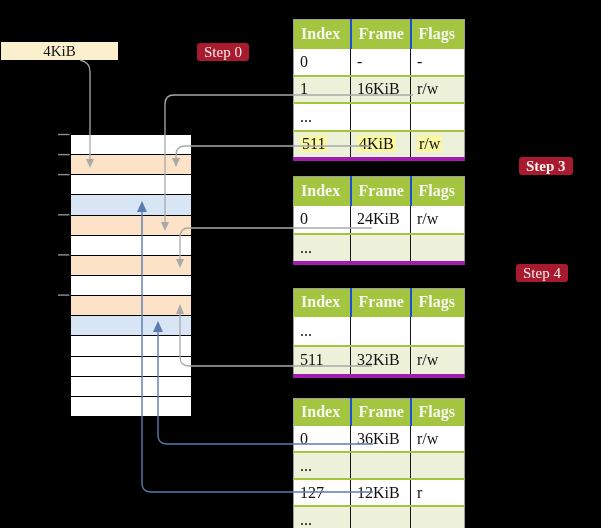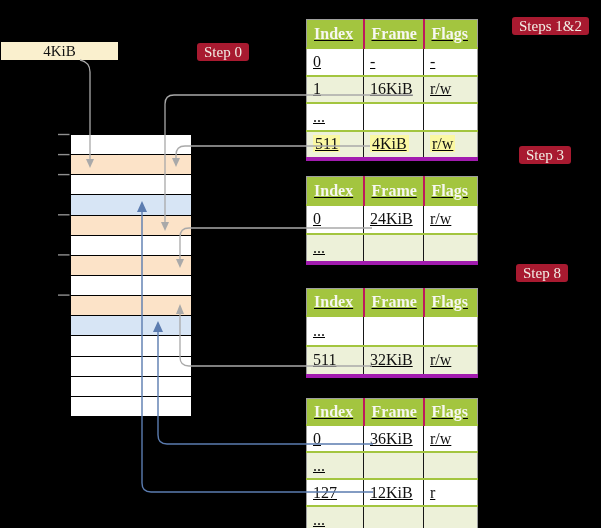--- a/index.html
+++ b/index.html
@@ -6,37 +6,37 @@
   .stage{position:relative;width:601px;height:528px;background:#000;overflow:hidden;
          font-family:"Liberation Serif","DejaVu Serif",serif;}
   
   .register{position:absolute;left:1px;top:42px;width:117px;height:18px;background:#faf0ce;
             display:flex;align-items:center;justify-content:center;font-size:15px;color:#111;}
   
   .badge{position:absolute;background:#a81a30;color:#f2efe6;font-size:15px;line-height:16px;
          padding:1px 7px;border-radius:3px;white-space:nowrap;}
   .badge.step0 {left:189px;top:43px;margin-left:8px;}
   .badge.steps12{left:512px;top:17px;}
-  .badge.step3 {left:519px;top:146px;}
+  .badge.step3 {left:519px;top:157px;font-weight:bold;}
   .badge.step4 {left:516px;top:264px;}
   
   .memcol{position:absolute;left:70px;top:134px;width:120px;height:281px;background:#fff;
           border:1px solid #000;display:flex;flex-direction:column;z-index:1;}
   .mrow{flex:1;}
   .mrow + .mrow{border-top:1px solid #000;}
   .mrow.white{background:#ffffff;}
   .mrow.peach{background:#fce3c8;}
   .mrow.blue {background:#d7e5f5;}
   
-  table.pt{position:absolute;left:306px;border-collapse:collapse;table-layout:fixed;
-           width:171px;background:#fff;border:1px solid #9e9e9e;font-size:16px;z-index:2;text-decoration:underline;}
+  table.pt{position:absolute;left:293px;border-collapse:collapse;table-layout:fixed;
+           width:171px;background:#fff;border:1px solid #9e9e9e;font-size:16px;z-index:2;}
   table.pt col.c1{width:57px;} table.pt col.c2{width:60px;} table.pt col.c3{width:54px;}
   table.pt th{background:#a3c53f;color:#f7f7f1;font-weight:bold;text-align:left;
               padding:0 0 0 7px;font-size:16px;}
-  table.pt th + th{border-left:2px solid #be185d;}
+  table.pt th + th{border-left:2px solid #1d4ed8;}
   table.pt td{padding:0 0 0 6px;color:#111;}
   table.pt td + td{border-left:1.5px solid #161616;}
   table.pt tbody tr td{border-top:2px solid #a3c53f;}
   table.pt tbody tr:last-child td{border-bottom:4px solid #a21caf;}
   table.pt tr.shade td{background:#edf1d9;}
   .t1{top:19px;}  .t1 th{height:27px;} .t1 td{height:25.5px;}
   .t2{top:176px;} .t2 th{height:27px;} .t2 td{height:26.5px;}
   .t3{top:288px;} .t3 th{height:26px;} .t3 td{height:27.5px;}
   .t4{top:398px;} .t4 th{height:25px;} .t4 td{height:25px;}
   .hl{background:#fbf8a3;padding:0 2px;}
@@ -51,23 +51,22 @@
 </head>
 <body>
 
 <div class="stage">
 
   <div class="register">
     <span>4KiB</span>
   </div>
 
   <span class="badge step0">Step 0</span>
-  <span class="badge steps12">Steps 1&amp;2</span>
   <span class="badge step3">Step 3</span>
-  <span class="badge step4">Step 8</span>
+  <span class="badge step4">Step 4</span>
 
   <div class="memcol">
       <div class="mrow white"></div>
       <div class="mrow peach"></div>
       <div class="mrow white"></div>
       <div class="mrow blue"></div>
       <div class="mrow peach"></div>
       <div class="mrow white"></div>
       <div class="mrow peach"></div>
       <div class="mrow white"></div>

